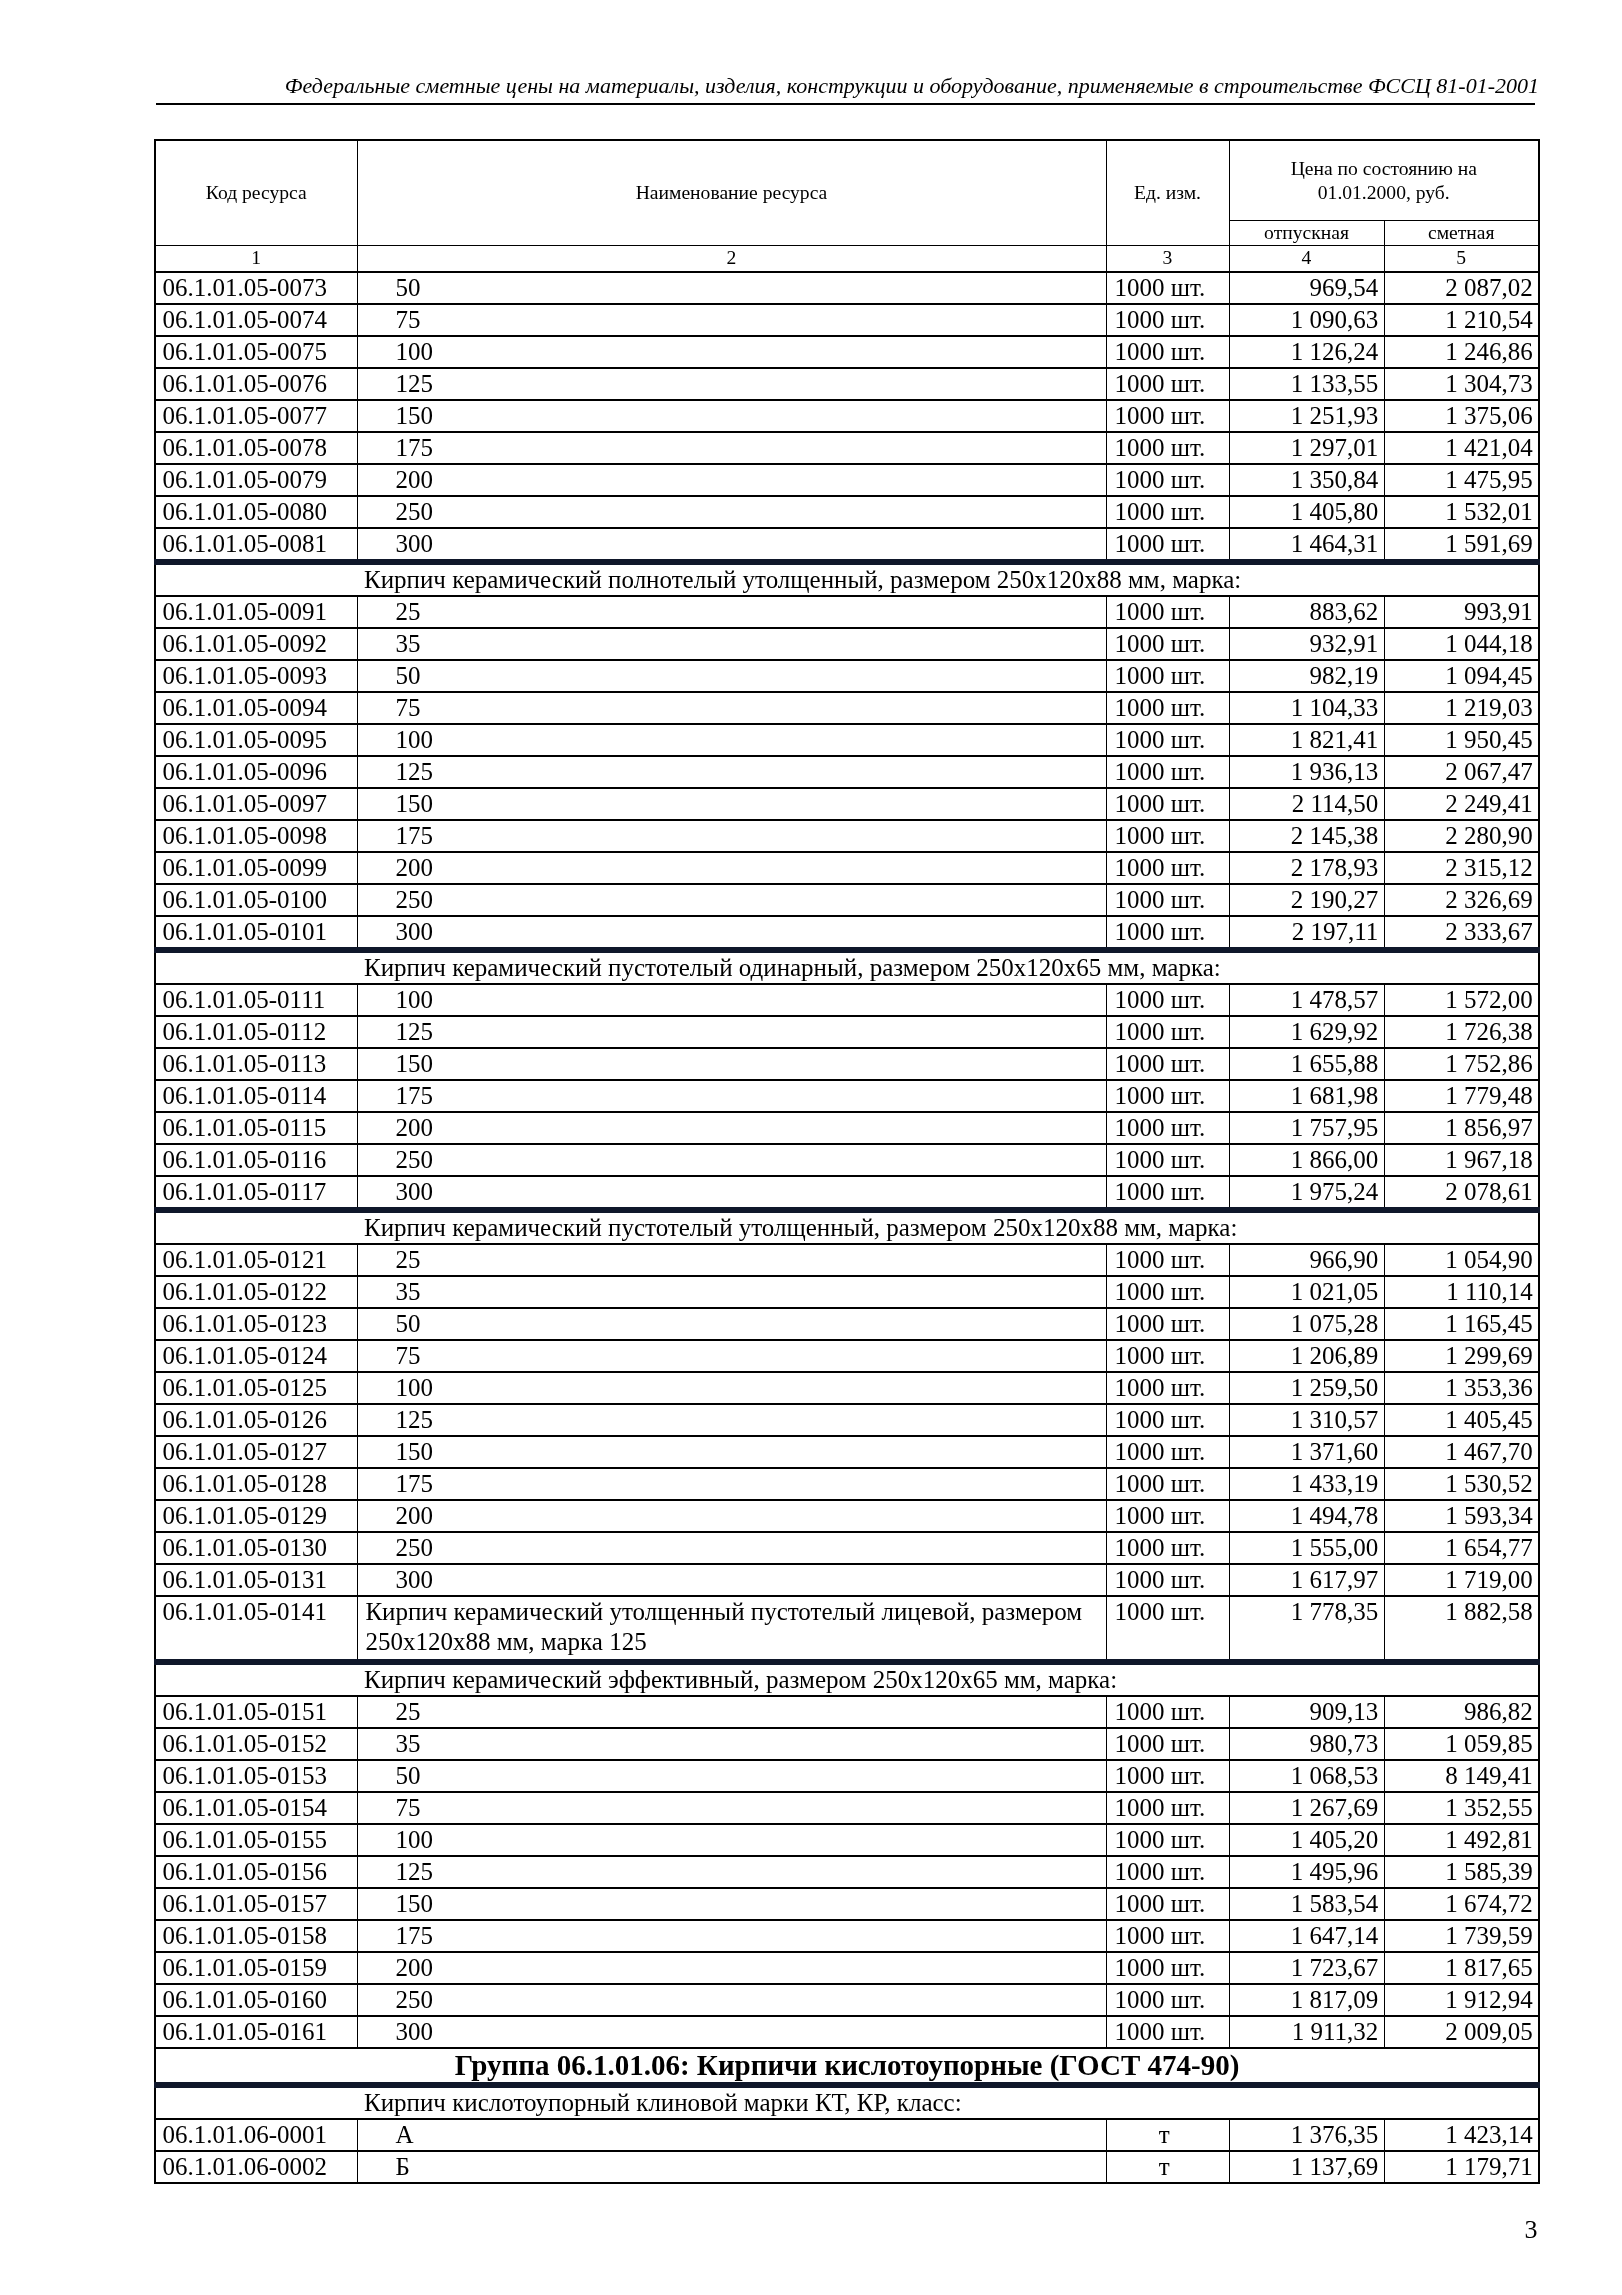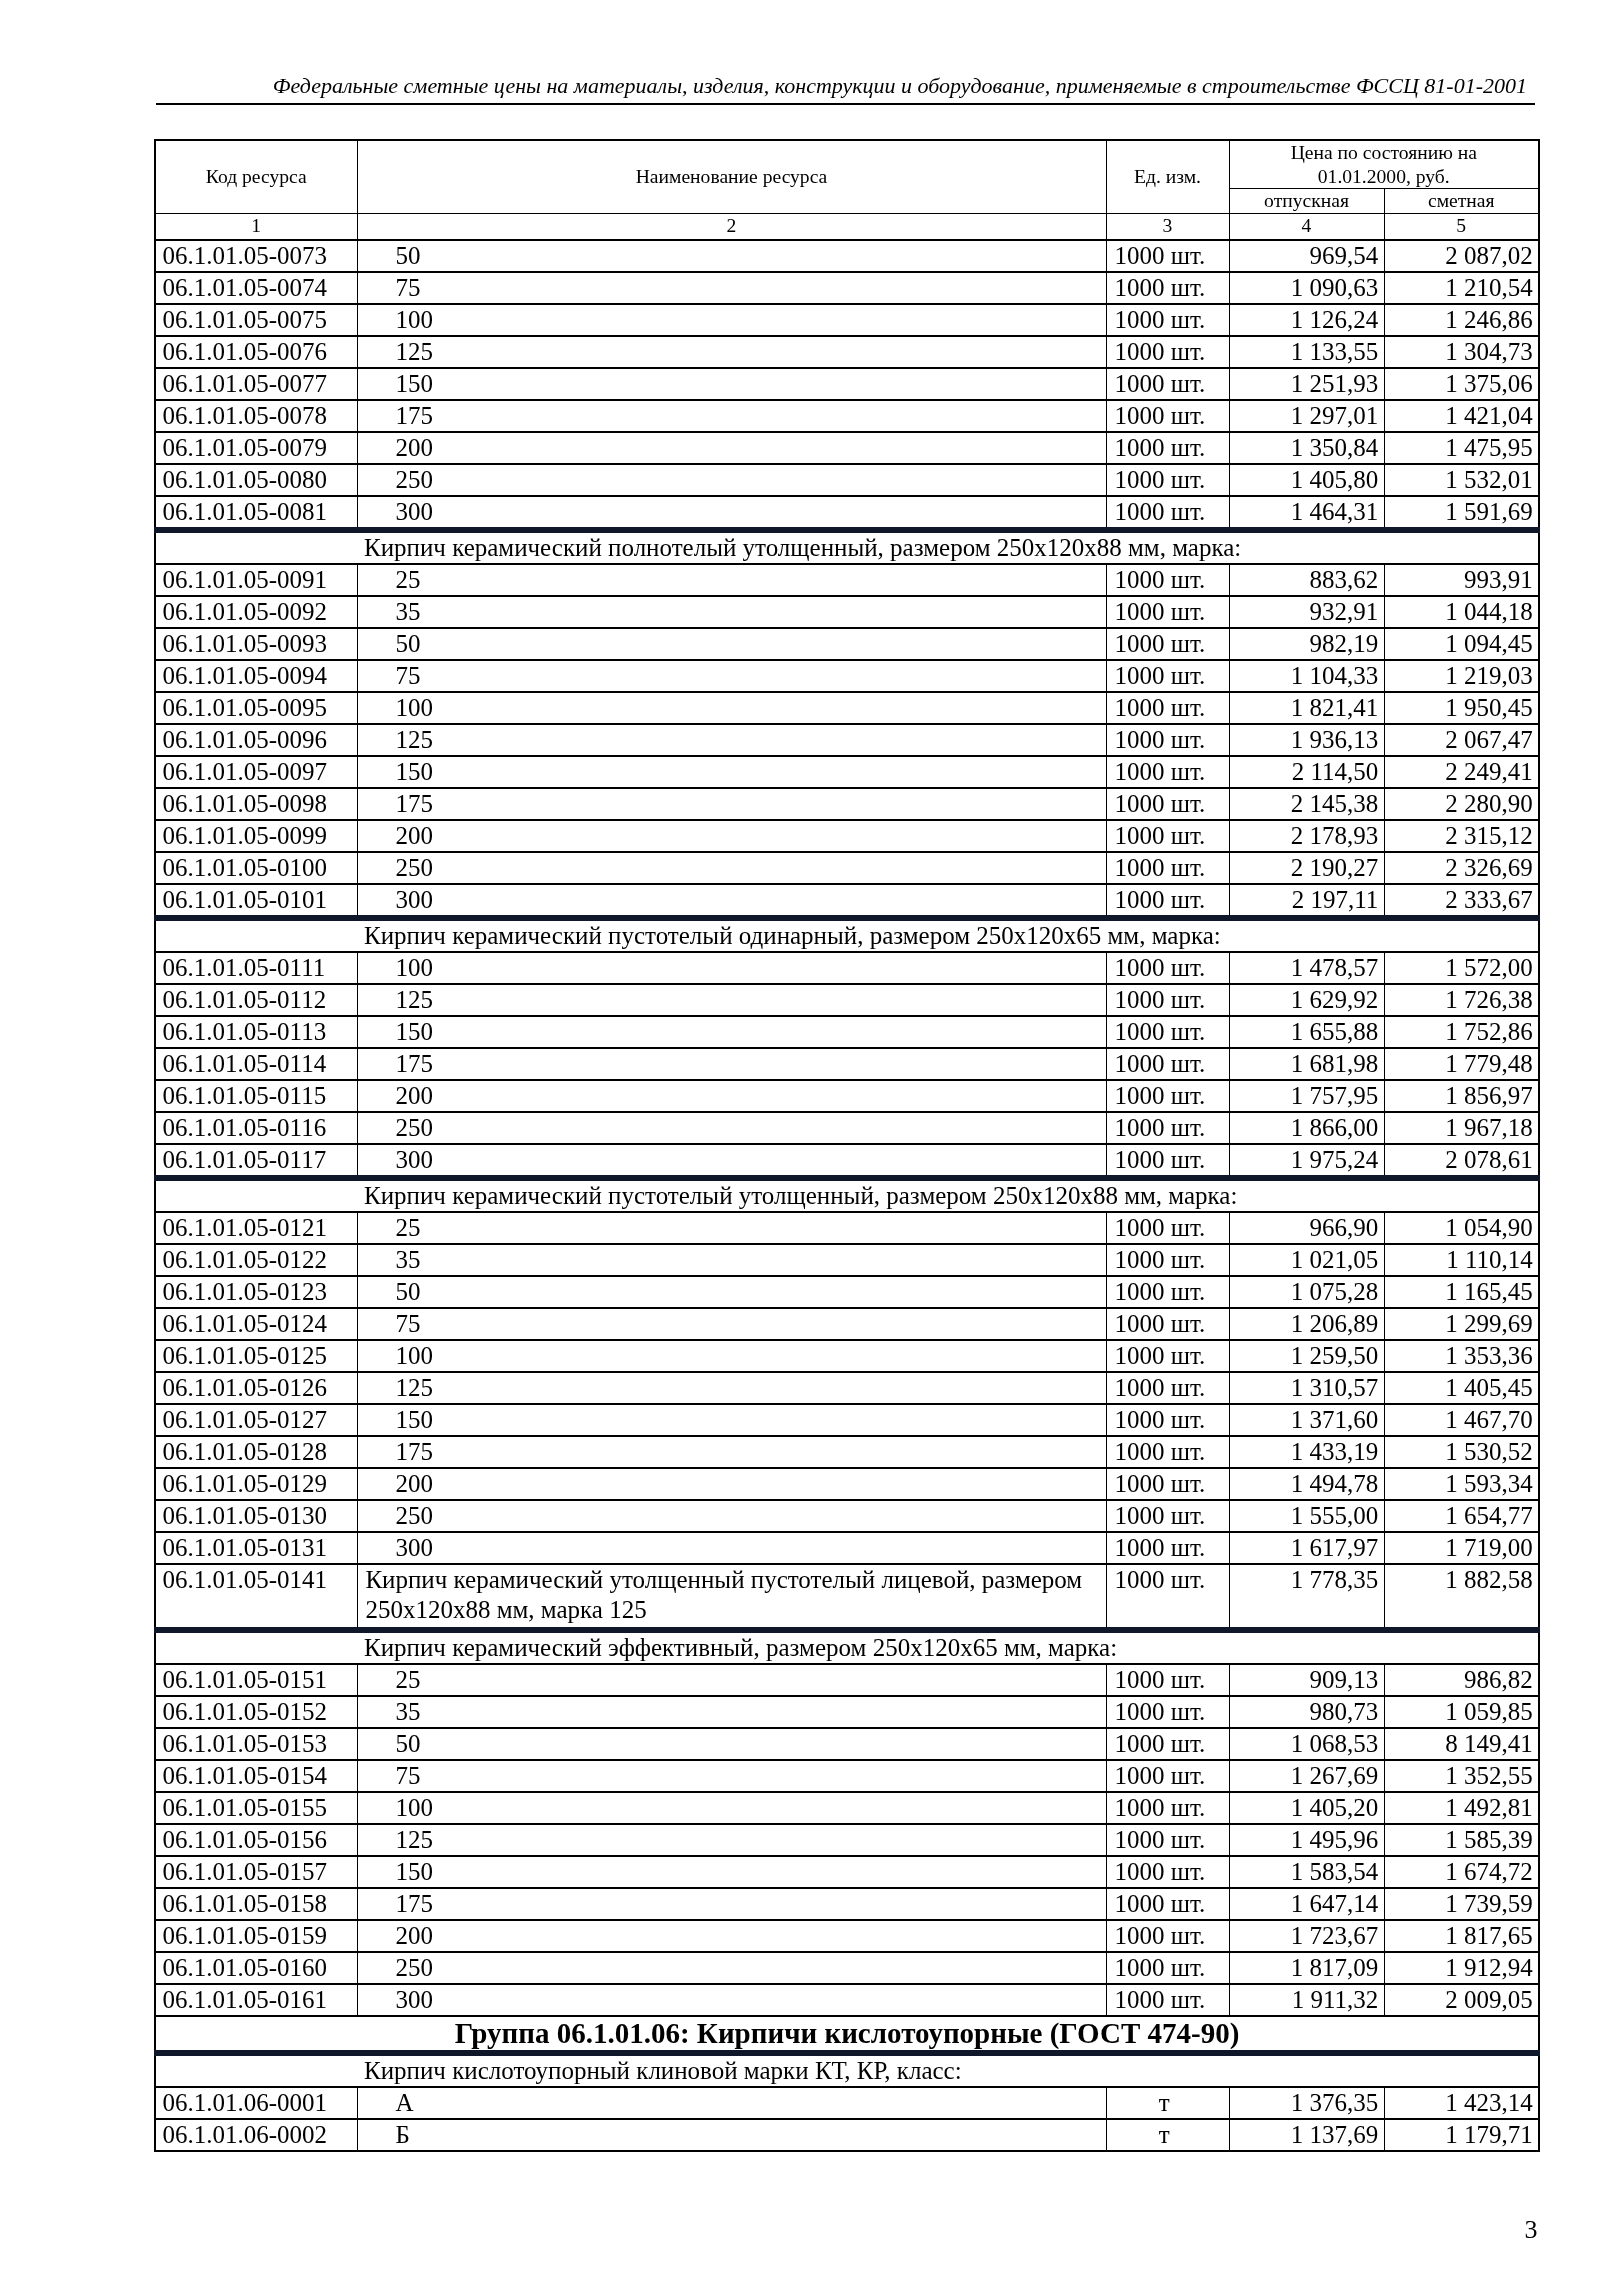--- a/index.html
+++ b/index.html
@@ -1,21 +1,21 @@
 <!DOCTYPE html>
 <html style="font-size:10.5px"><head>
 <meta charset="utf-8">
 <style>
   html, body { margin: 0; padding: 0; background: #ffffff; }
   body {
     width: 1623px; height: 2295px; position: relative; overflow: hidden;
     font-family: "Liberation Serif", "DejaVu Serif", serif; color: #000;
   }
   .running-header {
-    position: absolute; left: 188px; top: 73px; width: 1339px;
+    position: absolute; left: 200px; top: 73px; width: 1339px;
     text-align: right; font-style: italic; font-size: 22px; line-height: 26px;
     white-space: nowrap;
   }
   .header-rule {
     position: absolute; left: 156px; top: 103px; width: 1379px; height: 0;
     border-top: 2px solid #000;
   }
   table.price-table {
     position: absolute; left: 154px; top: 139px;
     width: 1384px; border-collapse: collapse; table-layout: fixed;
@@ -64,21 +64,21 @@
       <col class="c2">
       <col class="c3">
       <col class="c4">
       <col class="c5">
   </colgroup>
   <thead>
     <tr class="hdr hdr-top">
       <th rowspan="2">Код ресурса</th>
       <th rowspan="2">Наименование ресурса</th>
       <th rowspan="2">Ед. изм.</th>
-      <th colspan="2" class="price-group" style="white-space: normal; padding: 0 33px;">Цена по состоянию на 01.01.2000, руб.</th>
+      <th colspan="2" class="price-group" style="white-space: normal; padding: 16px 33px;">Цена по состоянию на 01.01.2000, руб.</th>
     </tr>
     <tr class="hdr hdr-sub">
       <th>отпускная</th>
       <th>сметная</th>
     </tr>
     <tr class="colnum">
       <td>1</td>
       <td>2</td>
       <td>3</td>
       <td>4</td>

